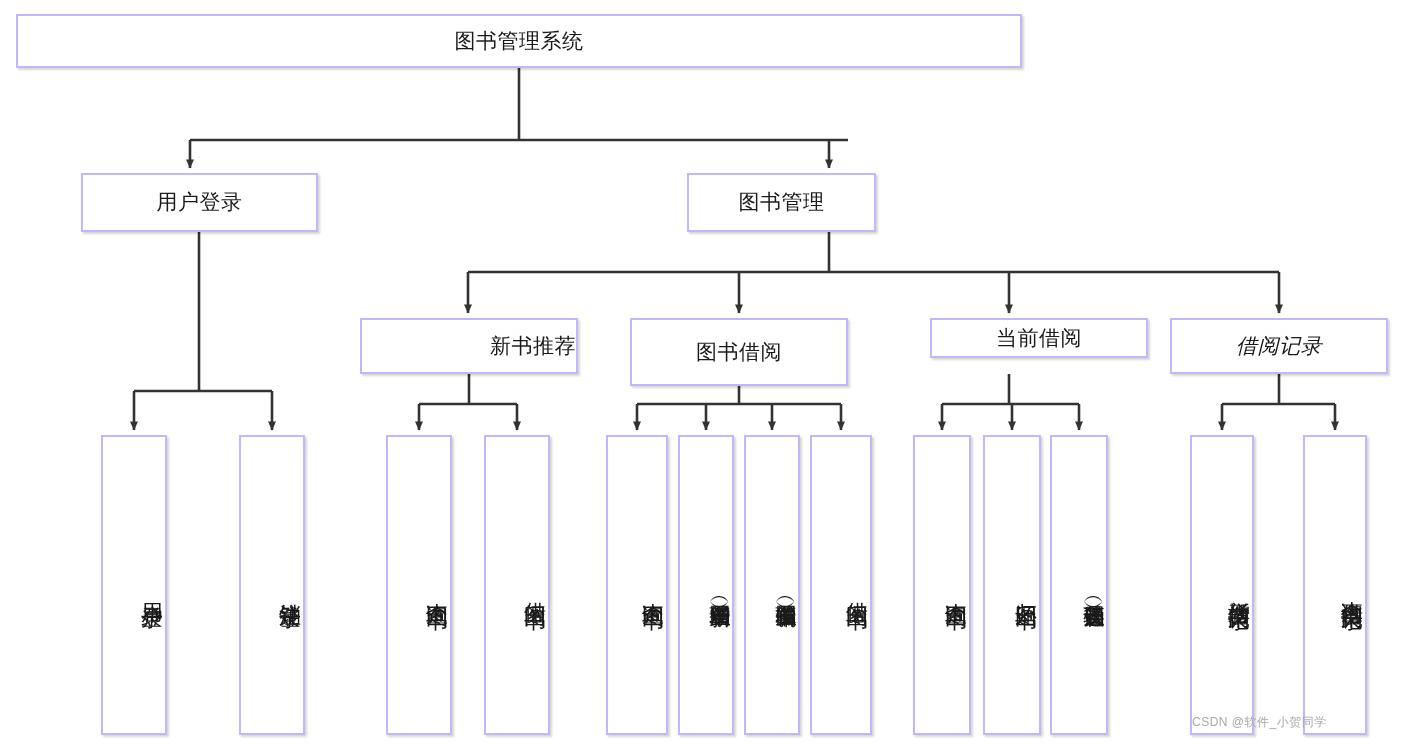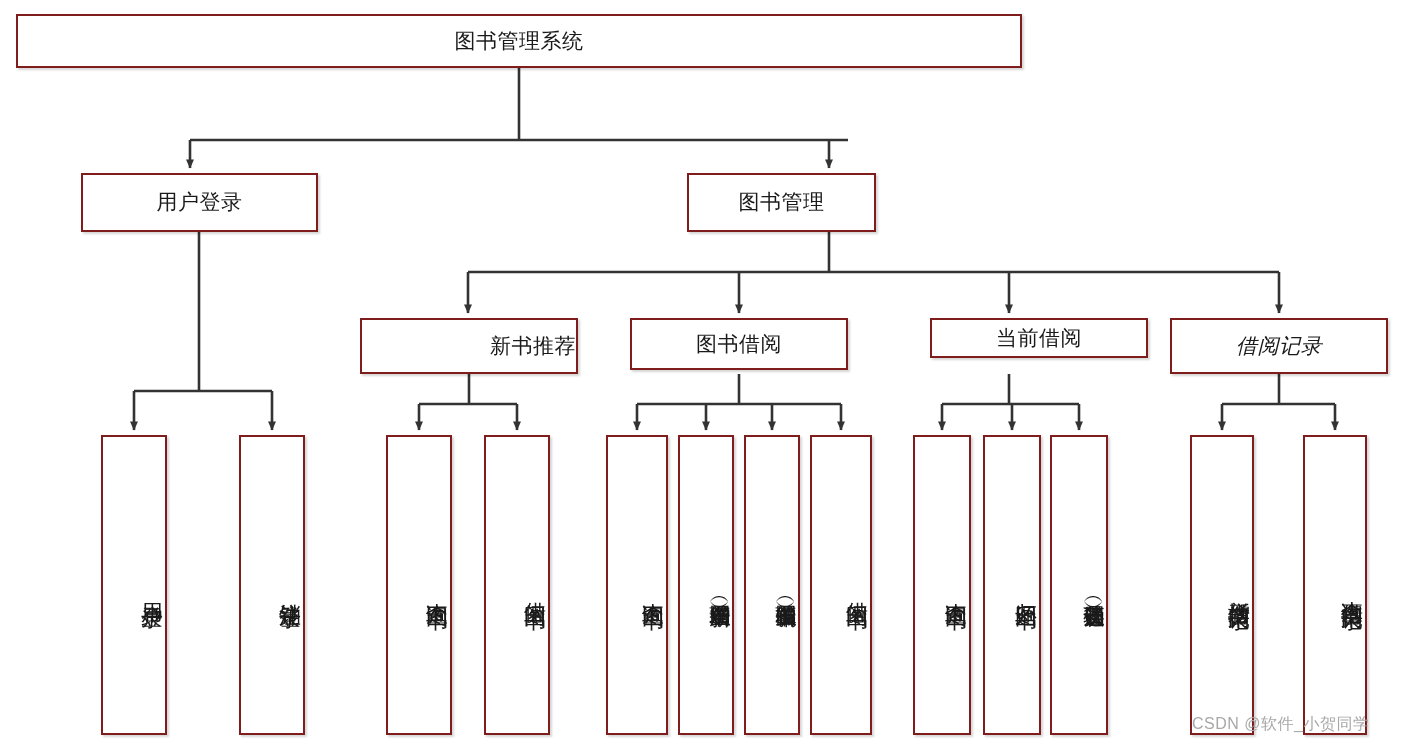--- a/index.html
+++ b/index.html
@@ -22,21 +22,21 @@
     left: 0;
     top: 0;
     width: 1405px;
     height: 747px;
     pointer-events: none;
   }
   .node {
     position: absolute;
     box-sizing: border-box;
     background: #ffffff;
-    border: 2px solid #7f1d1d;
+    border: 2px solid #c4b5fd;
     box-shadow: 2px 2px 2px rgba(0,0,0,0.16);
     display: flex;
     align-items: center;
     justify-content: center;
     color: #1a1a1a;
     line-height: 1.18;
     text-align: center;
   }
   .node.horizontal {
     font-size: 21px;
@@ -51,21 +51,21 @@
     justify-content: center;
     padding-top: 8px;
   }
   .node.vertical > span {
     display: block;
   }
   #watermark {
     position: absolute;
     left: 1192px;
     top: 714px;
-    font-size: 16px;
+    font-size: 12px;
     color: #a8a8a8;
     letter-spacing: 0.5px;
     white-space: nowrap;
     user-select: none;
   }
 </style>
 </head>
 <body>
 
 <div id="canvas">
@@ -127,21 +127,21 @@
   <div class="node horizontal" id="n-l2-0" style="left: 81px; top: 173px; width: 237px; height: 59px;">
     <span>用户登录</span>
   </div>
   <div class="node horizontal" id="n-l2-1" style="left: 687px; top: 173px; width: 189px; height: 59px;">
     <span>图书管理</span>
   </div>
 
   <div class="node horizontal" id="n-l3-0" style="left: 360px; top: 318px; width: 218px; height: 56px; justify-content: flex-end;">
     <span>新书推荐</span>
   </div>
-  <div class="node horizontal" id="n-l3-1" style="left: 630px; top: 318px; width: 218px; height: 52px;">
+  <div class="node horizontal" id="n-l3-1" style="left: 630px; top: 318px; width: 218px; height: 68px;">
     <span>图书借阅</span>
   </div>
   <div class="node horizontal" id="n-l3-2" style="left: 930px; top: 318px; width: 218px; height: 40px;">
     <span>当前借阅</span>
   </div>
   <div class="node horizontal" id="n-l3-3" style="left: 1170px; top: 318px; width: 218px; height: 56px; font-style: italic;">
     <span>借阅记录</span>
   </div>
 
   <div class="node vertical" id="n-leaf-0" style="left: 101px; top: 435px; width: 66px; height: 300px;">

